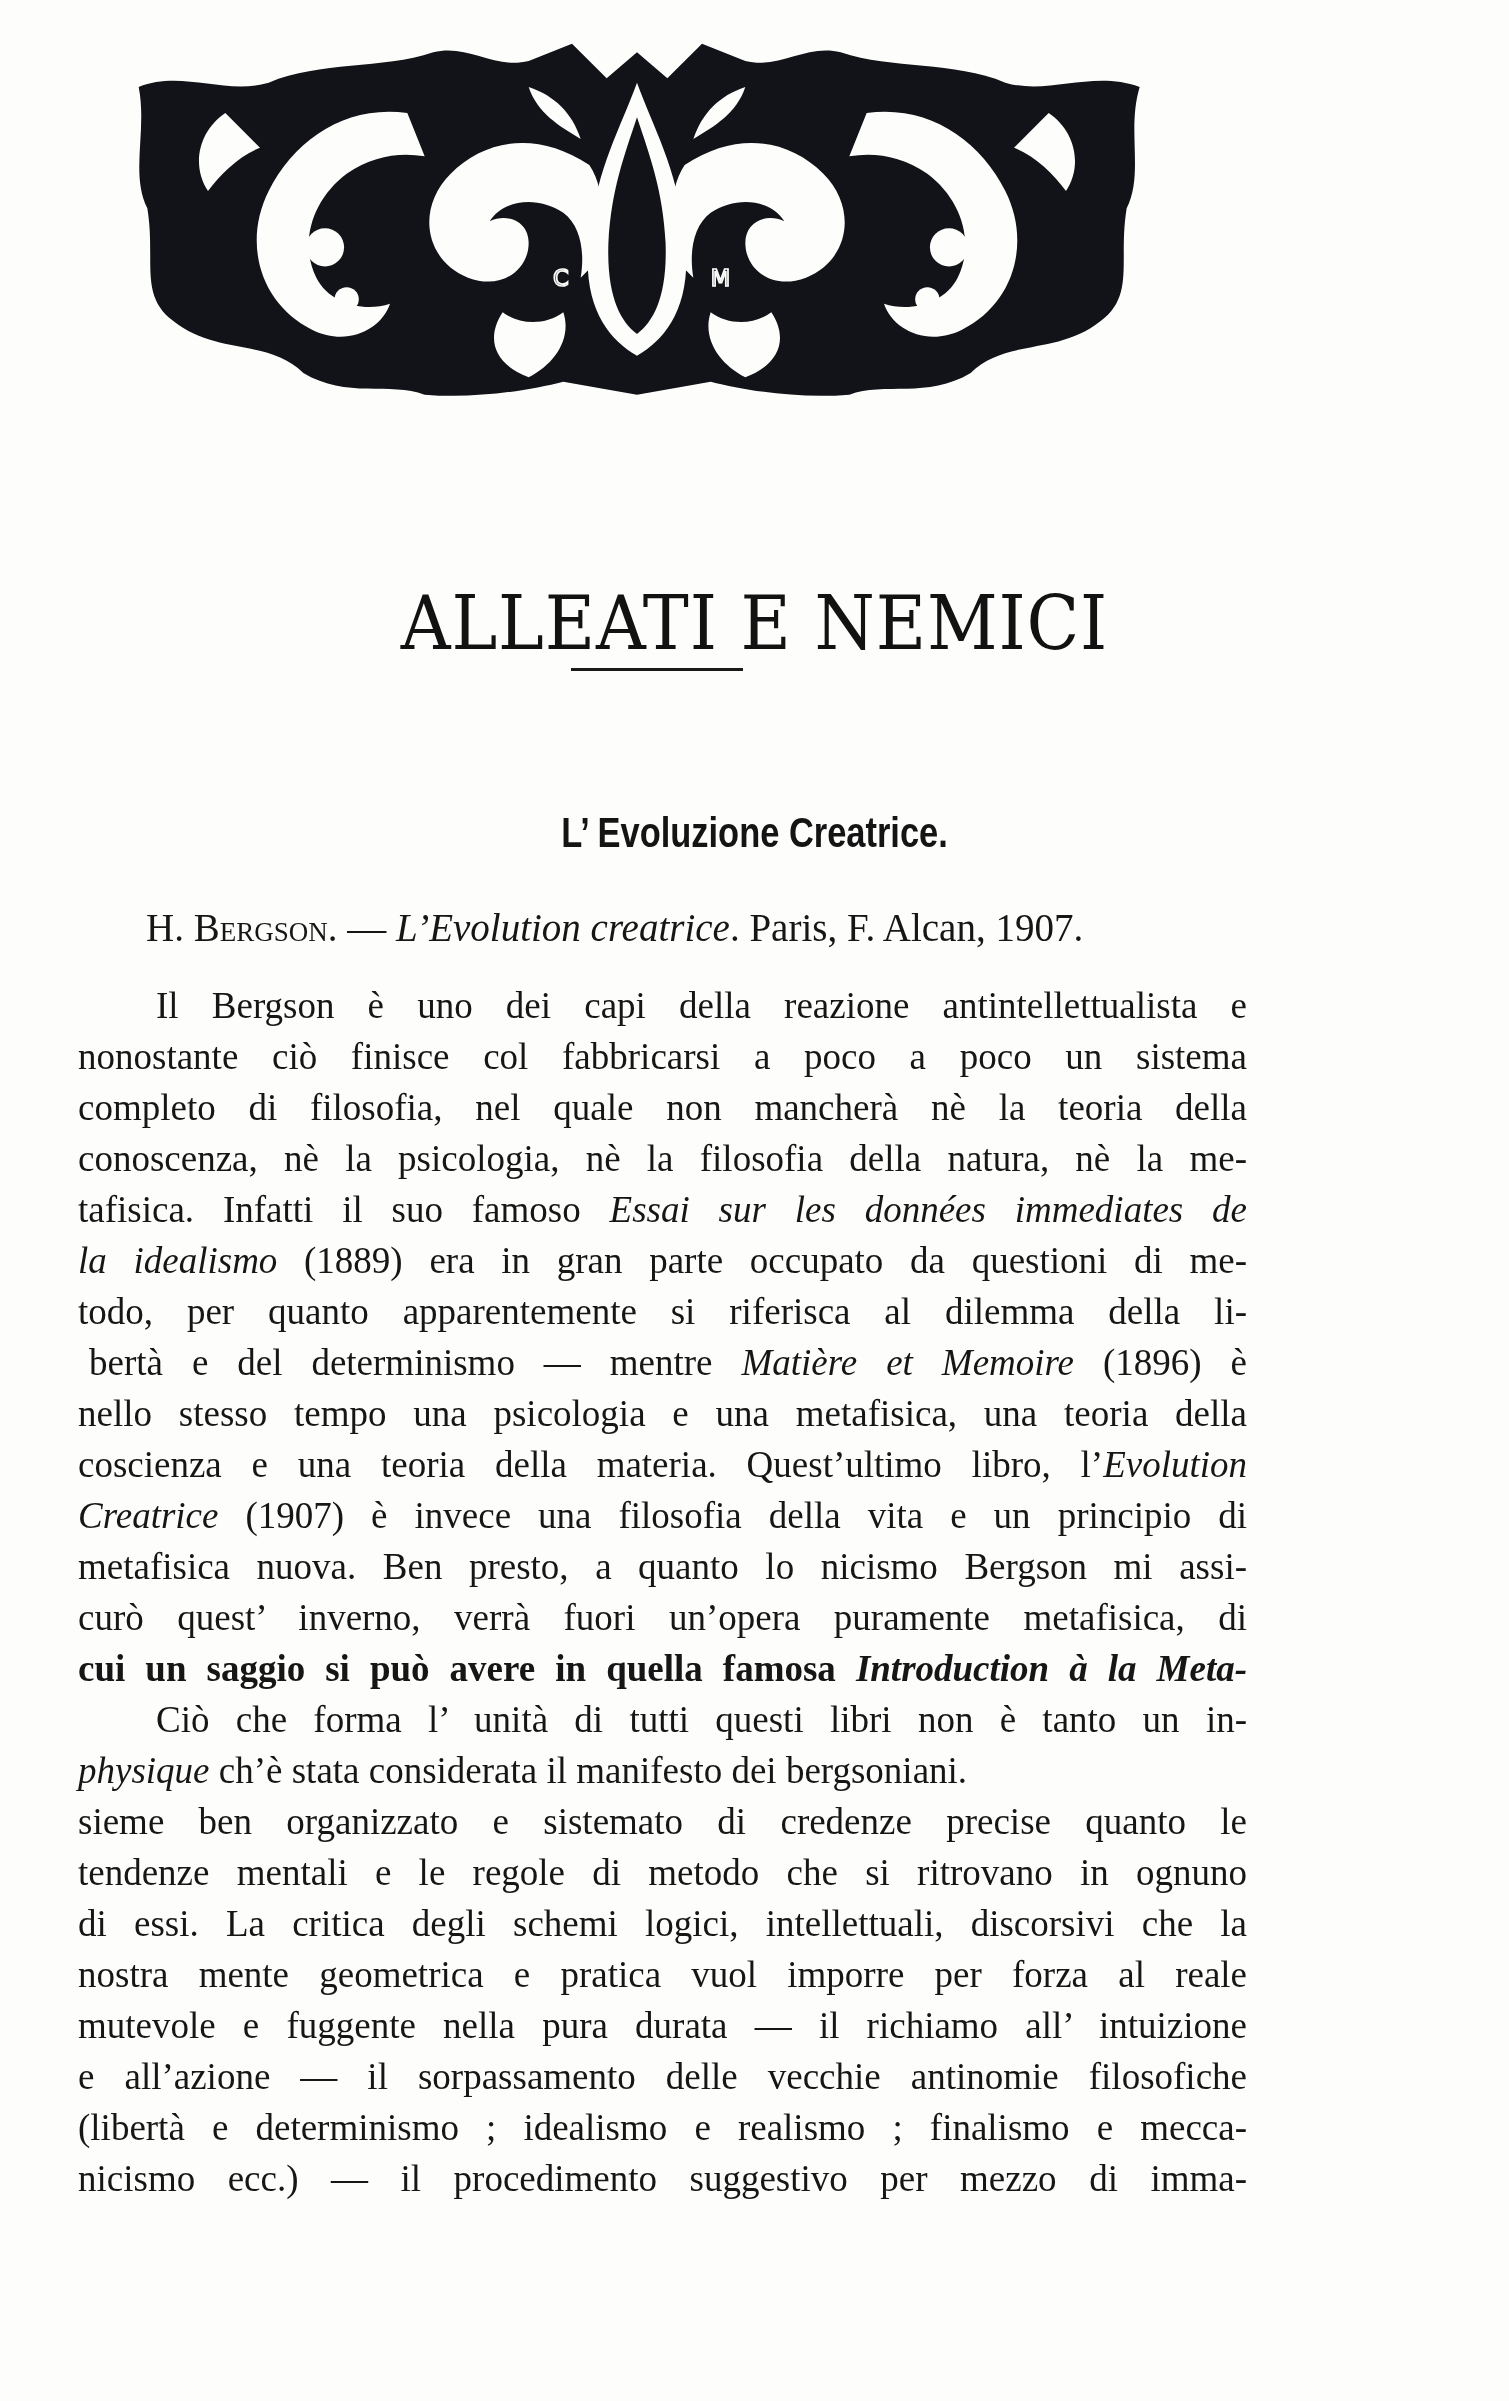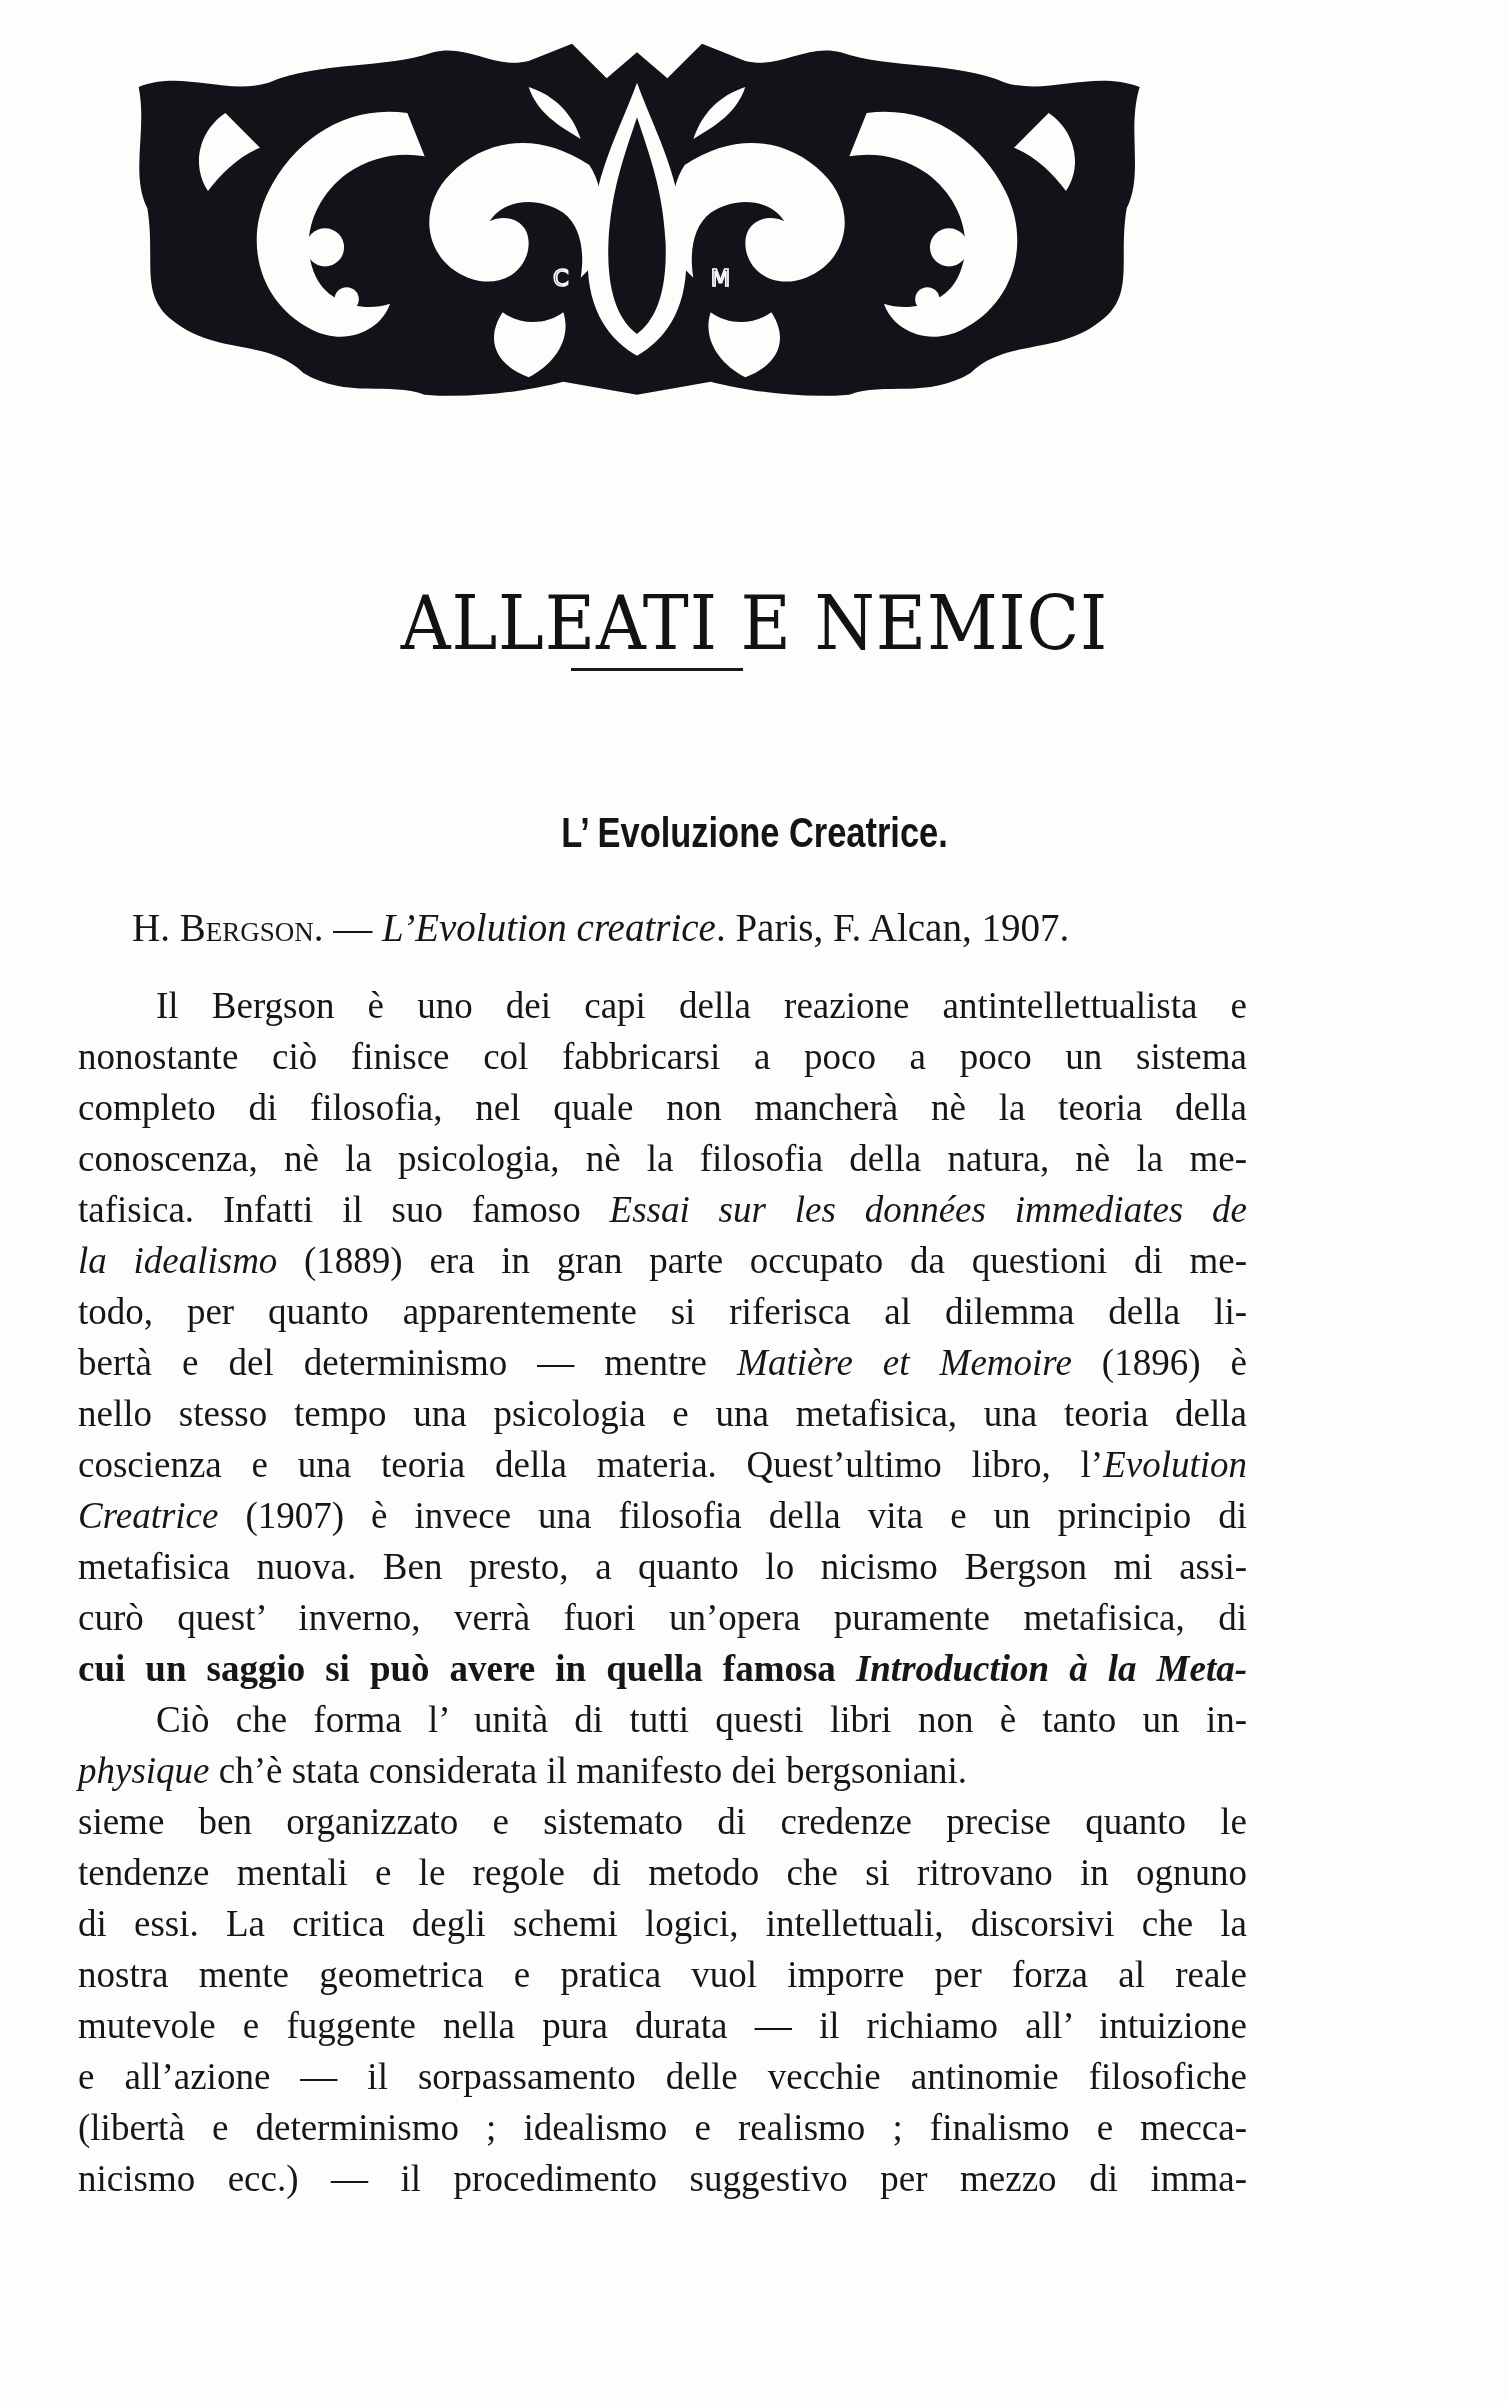--- a/index.html
+++ b/index.html
@@ -7,21 +7,21 @@
          font-family: "Liberation Serif", "DejaVu Serif", serif; color: #161616; }
   .ornament { position: absolute; left: 121px; top: 35px; width: 1032px; height: 364px; }
   .title { position: absolute; left: 0; width: 1509px; top: 529px; text-align: center;
            font-family: "DejaVu Serif", "Liberation Serif", serif; font-size: 75px;
            letter-spacing: 0.9px; font-weight: normal; color: #121212; transform: scaleX(0.92); }
   .rule { position: absolute; left: 571px; top: 668px; width: 172px; height: 2.6px; background: #1a1a1a; }
   .subtitle { position: absolute; left: 0; width: 1509px; top: 774px; text-align: center;
               font-family: "Liberation Sans", "DejaVu Sans", sans-serif; font-weight: bold;
               font-size: 42px; transform: scaleX(0.82); color: #141414; }
   .ref { position: absolute; left: 132px; top: 905px; width: 1119px; font-size: 39px; white-space: nowrap; }
-  .ref .sc { font-variant: small-caps; }
+  .ref .sc { font-variant: small-caps; margin-left: 14px; }
   .body { position: absolute; left: 78px; top: 980px; width: 1169px; }
   .line { height: 51px; font-size: 37px; line-height: 51px; text-align: justify;
           text-align-last: justify; white-space: nowrap; }
   .line.indent { padding-left: 78px; }
   .line.last { text-align-last: left; }
   .line .it { font-style: italic; }
   .line span { white-space: normal; }
 </style>
 </head>
 <body>
@@ -83,21 +83,21 @@
     <div class="line">
       <span style="display: block; white-space: normal; text-align: justify; text-align-last: justify;"><span>tafisica. Infatti il suo famoso </span><span class="it">Essai sur les données immediates de</span></span>
     </div>
     <div class="line">
       <span style="display: block; white-space: normal; text-align: justify; text-align-last: justify;"><span class="it">la idealismo</span><span> (1889) era in gran parte occupato da questioni di me-</span></span>
     </div>
     <div class="line">
       <span style="display: block; white-space: normal; text-align: justify; text-align-last: justify;"><span>todo, per quanto apparentemente si riferisca al dilemma della li-</span></span>
     </div>
     <div class="line">
-      <span style="display: block; white-space: normal; text-align: justify; text-align-last: justify;"><span>bertà e del determinismo — mentre </span><span class="it">Matière et Memoire</span><span> (1896) è</span></span>
+      <span style="display: block; white-space: normal; text-align: justify; text-align-last: justify; margin-left: 11px;"><span>bertà e del determinismo — mentre </span><span class="it">Matière et Memoire</span><span> (1896) è</span></span>
     </div>
     <div class="line">
       <span style="display: block; white-space: normal; text-align: justify; text-align-last: justify;"><span>nello stesso tempo una psicologia e una metafisica, una teoria della</span></span>
     </div>
     <div class="line">
       <span style="display: block; white-space: normal; text-align: justify; text-align-last: justify;"><span>coscienza e una teoria della materia. Quest’ultimo libro, l’</span><span class="it">Evolution</span></span>
     </div>
     <div class="line">
       <span style="display: block; white-space: normal; text-align: justify; text-align-last: justify;"><span class="it">Creatrice</span><span> (1907) è invece una filosofia della vita e un principio di</span></span>
     </div>

